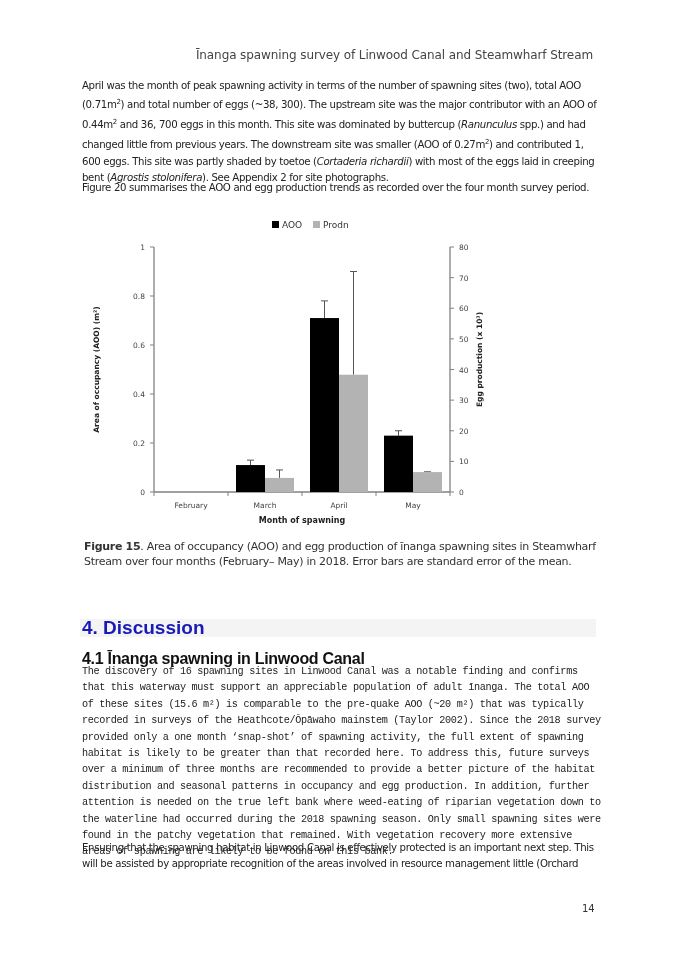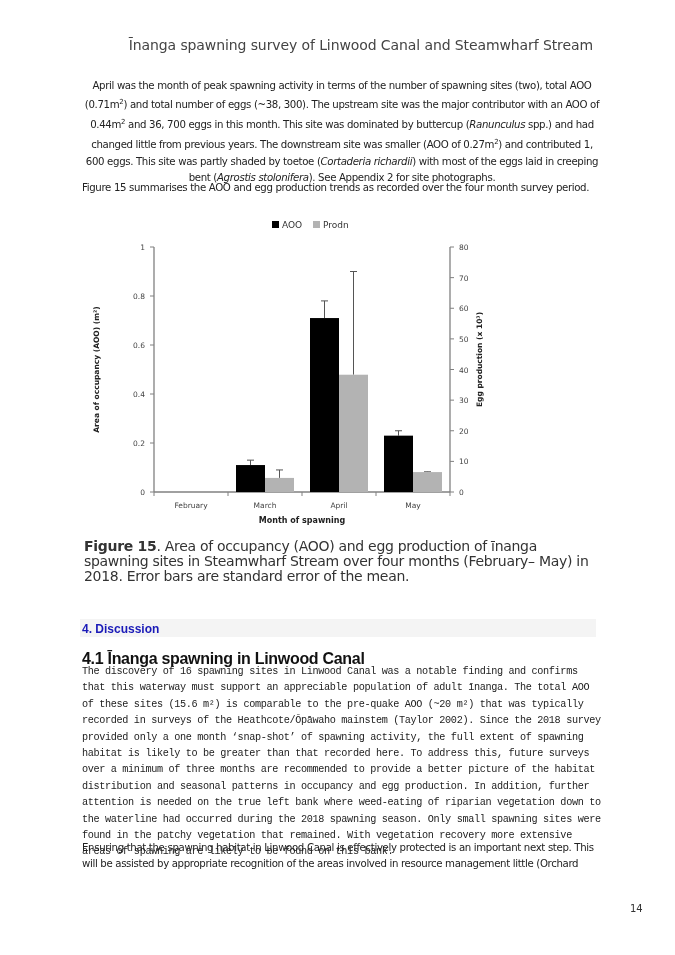--- a/index.html
+++ b/index.html
@@ -1,43 +1,43 @@
 <!DOCTYPE html>
 <html><head>
 <meta charset="utf-8">
 <style>
   html, body { margin:0; padding:0; background:#ffffff; }
   body { width:675px; height:955px; position:relative; overflow:hidden; font-family:"Liberation Sans", sans-serif; color:#222; }
-  .running-header { position:absolute; right:82px; top:37px; font-size:14px; color:#444; font-family:"DejaVu Sans", sans-serif; letter-spacing:-0.1px;padding-left:25px; }
+  .running-header { position:absolute; right:82px; top:48px; font-size:12px; color:#444; font-family:"DejaVu Sans", sans-serif; letter-spacing:-0.1px;padding-left:25px; }
   .para { position:absolute; left:82px; width:520px; font-size:10.2px; line-height:16.4px; color:#222; font-family:"DejaVu Sans", sans-serif; letter-spacing:-0.35px; }
   .para p { margin:0; }
-  #p1 { top:78px;text-align:center; }
+  #p1 { top:78px; }
   #p2 { top:180px; }
   .chart-wrap { position:absolute; left:0; top:205px; width:675px; height:330px; }
-  .caption { position:absolute; left:84px; top:539px; width:520px; font-size:14px; line-height:15px; color:#333; font-family:"DejaVu Sans", sans-serif; letter-spacing:-0.3px; }
+  .caption { position:absolute; left:84px; top:539px; width:520px; font-size:11px; line-height:15px; color:#333; font-family:"DejaVu Sans", sans-serif; letter-spacing:-0.3px; }
   .caption b { font-weight:bold; }
   .section-heading { position:absolute; left:80px; top:619px; width:516px; height:18px; background:#f4f4f4; }
-  .section-heading span { font-family:"Liberation Sans", sans-serif; font-weight:bold; font-size:12px; color:#1a1ab8; line-height:18px; padding-left:2px; }
+  .section-heading span { font-family:"Liberation Sans", sans-serif; font-weight:bold; font-size:19px; color:#1a1ab8; line-height:18px; padding-left:2px; }
   .subheading { position:absolute; left:82px; top:650px; font-family:"Liberation Sans", sans-serif; font-weight:bold; font-size:16px; color:#111; letter-spacing:-0.3px; }
   #p3 { top:664px;font-family:Liberation Mono, monospace; }
   #p4 { top:840px; }
-  .page-number { position:absolute; left:582px; top:903px; font-size:10px; color:#333; font-family:"DejaVu Sans", sans-serif;margin-left:48px; }
+  .page-number { position:absolute; left:582px; top:903px; font-size:10px; color:#333; font-family:"DejaVu Sans", sans-serif; }
   svg text { font-family:"DejaVu Sans", sans-serif; }
 </style>
 </head>
 <body>
 
 <div class="running-header">Īnanga spawning survey of Linwood Canal and Steamwharf Stream</div>
 
 <div class="para" id="p1">
   <p><span>April was the month of peak spawning activity in terms of the number of spawning sites (two), total AOO (0.71m</span><sup style="font-size:7px">2</sup><span>) and total number of eggs (~38, 300). The upstream site was the major contributor with an AOO of 0.44m</span><sup style="font-size:7px">2</sup><span> and 36, 700 eggs in this month. This site was dominated by buttercup (</span><i>Ranunculus</i><span> spp.) and had changed little from previous years. The downstream site was smaller (AOO of 0.27m</span><sup style="font-size:7px">2</sup><span>) and contributed 1, 600 eggs. This site was partly shaded by toetoe (</span><i>Cortaderia richardii</i><span>) with most of the eggs laid in creeping bent (</span><i>Agrostis stolonifera</i><span>). See Appendix 2 for site photographs.</span></p>
 </div>
 
 <div class="para" id="p2">
-  <p>Figure 15 summarises the AOO and egg production trends as recorded over the four month survey period.</p>
+  <p>Figure 20 summarises the AOO and egg production trends as recorded over the four month survey period.</p>
 </div>
 
 <div class="chart-wrap">
   <svg id="chart" width="675" height="330">
       <line x1="154" y1="42" x2="154" y2="287" stroke="#808080" stroke-width="1.3"></line>
       <line x1="450" y1="42" x2="450" y2="287" stroke="#808080" stroke-width="1.3"></line>
       <line x1="154" y1="287" x2="450" y2="287" stroke="#808080" stroke-width="1.3"></line>
       <line x1="150" y1="287" x2="154" y2="287" stroke="#808080" stroke-width="1"></line>
       <text x="145" y="290" font-size="7.5" fill="#444" text-anchor="end">0</text>
       <line x1="150" y1="238" x2="154" y2="238" stroke="#808080" stroke-width="1"></line>

